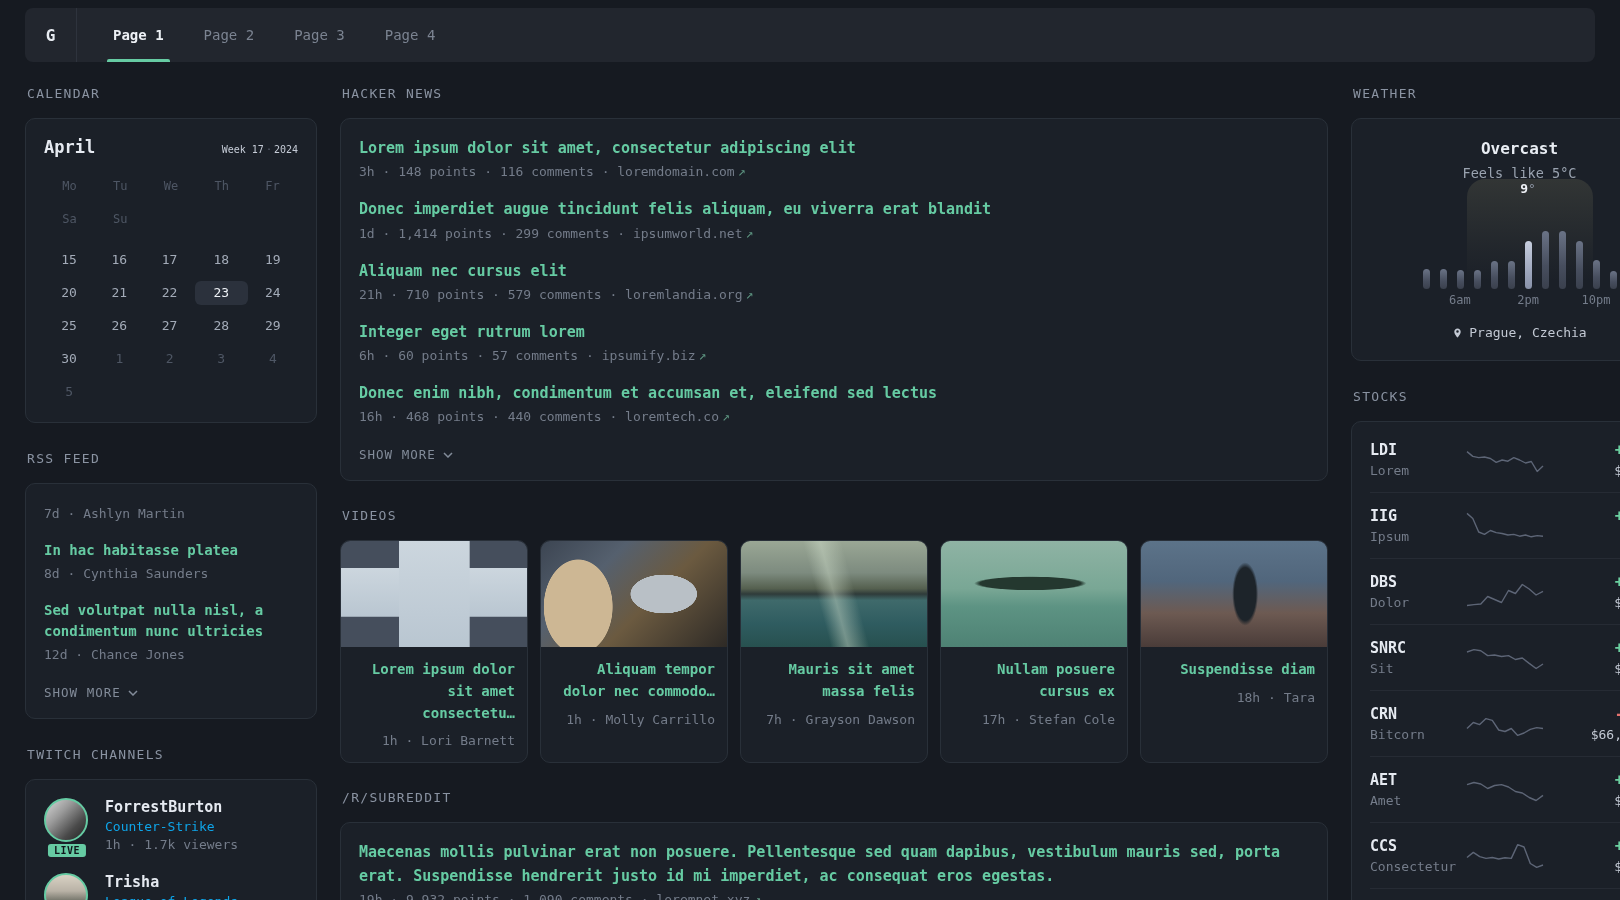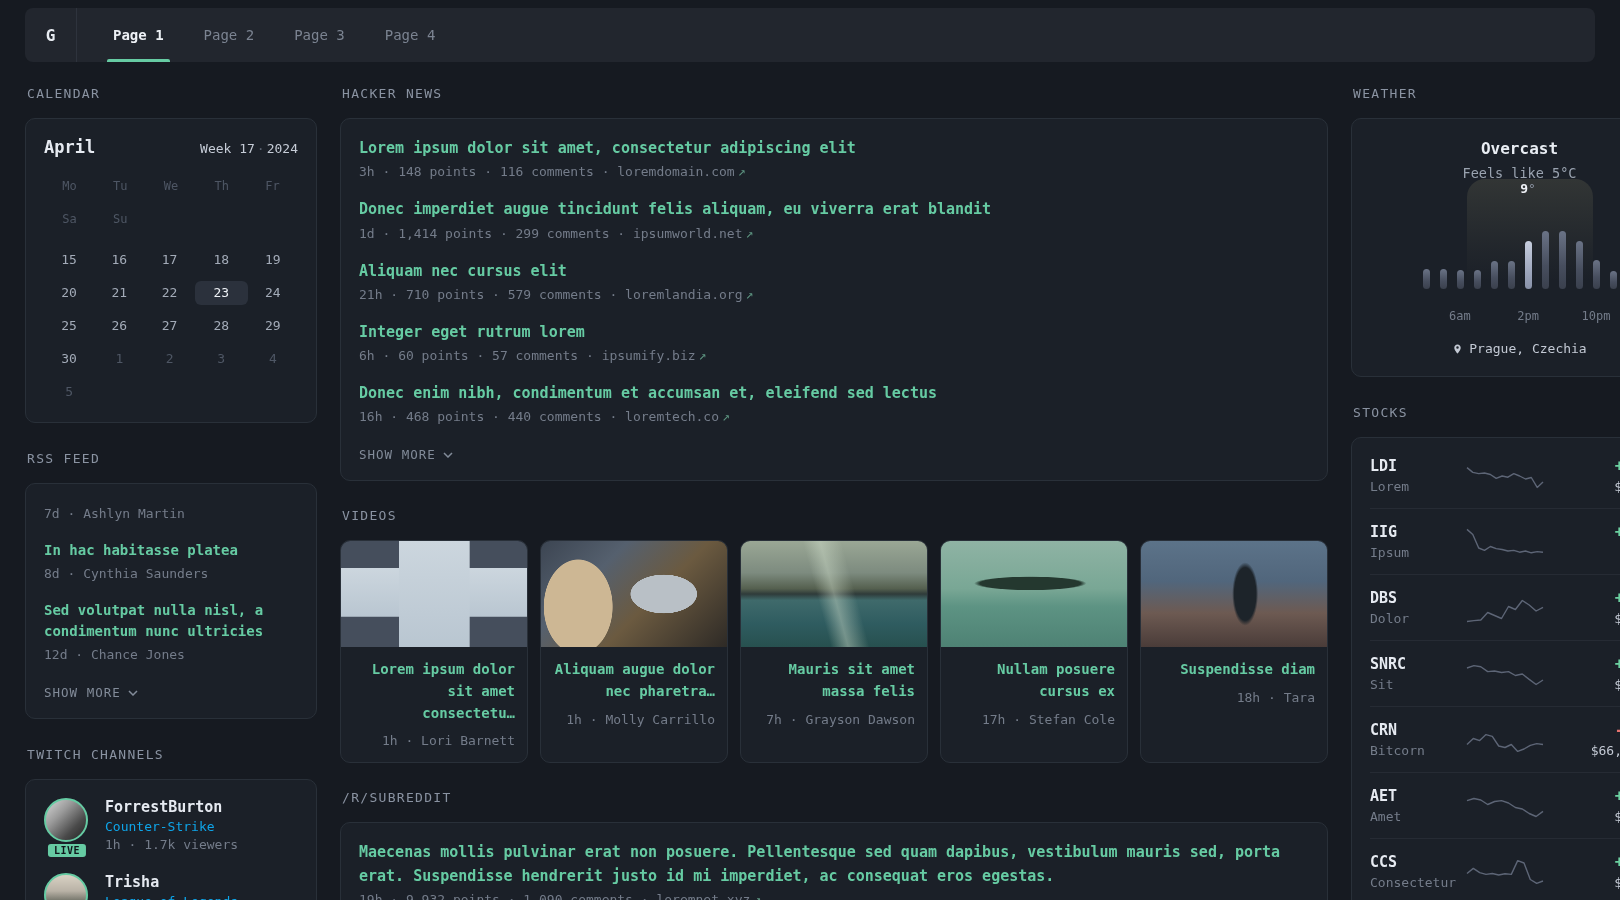--- a/index.html
+++ b/index.html
@@ -42,21 +42,21 @@
     color: #8a93a2; margin: 0 0 17px 2px;
   }
   .card {
     background: #1b2028; border: 1px solid #293039; border-radius: 10px;
     padding: 18px;
   }
 
   
   .cal-head { display: flex; justify-content: space-between; align-items: baseline; }
   .cal-month { font-size: 17px; font-weight: bold; color: #e6eaf1; }
-  .cal-week { font-size: 13px; color: #c6ccd7; margin-left: 28px; }
+  .cal-week { font-size: 10px; color: #c6ccd7; margin-left: 28px; }
   .cal-week .sep { color: #5a6270; padding: 0 2px; }
   .cal-grid { display: grid; grid-template-columns: repeat(5, 1fr); row-gap: 9px; margin-top: 17px; }
   .cal-grid span { text-align: center; font-size: 13px; line-height: 24px; }
   .cal-wd { color: #4e5664; font-size: 12px !important; }
   .day-normal { color: #a3abb8; }
   .day-dim { color: #4e5664; }
   .day-selected {
     color: #eef1f6; background: #2b313c; border-radius: 6px;
     width: 53px; justify-self: center;
   }
@@ -149,21 +149,21 @@
     background: linear-gradient(180deg, rgba(170,165,120,.16) 0%, rgba(170,165,120,.04) 65%, rgba(0,0,0,0) 90%);
   }
   .wx-col { position: relative; width: 7px; display: flex; flex-direction: column;
             justify-content: flex-end; align-items: center; height: 100%; }
   .wx-bar { width: 7px; border-radius: 4px;
             background: linear-gradient(180deg,#6a7386 0%,#474e5e 60%,#3a404d 100%); }
   .wx-bar.hl { background: linear-gradient(180deg,#c7cede 0%,#9aa3ba 70%,#8891a8 100%); }
   .wx-temp { position: absolute; top: -22px; left: 50%; transform: translateX(-50%);
              font-size: 13px; font-weight: bold; color: #eef1f6; white-space: nowrap; }
   .wx-temp .deg { color: #8a93a2; font-weight: normal; }
-  .wx-times { position: relative; width: 194px; height: 16px; margin: 20px auto 0; }
+  .wx-times { position: relative; width: 194px; height: 16px; margin: 4px auto 0; }
   .wx-times span { position: absolute; transform: translateX(-50%);
                    font-size: 12px; color: #747c8a; top: 0; }
   .wx-loc { margin-top: 16px; font-size: 13px; color: #c3c9d4;
             display: flex; align-items: center; justify-content: center; gap: 6px; }
   .wx-loc svg { fill: #c3c9d4; }
 
   
   .stocks-card { padding: 5px 18px; }
   .stock-row { display: flex; align-items: center; padding: 14px 0; min-height: 64px; cursor: pointer; }
   .stock-row + .stock-row { border-top: 1px solid #262b34; }
@@ -339,21 +339,21 @@
           <div class="video-card">
             <div class="thumb thumb-towers"></div>
             <div class="video-body">
               <div class="video-title">Lorem ipsum dolor sit amet consectetu…</div>
               <div class="video-meta">1h · Lori Barnett</div>
             </div>
           </div>
           <div class="video-card">
             <div class="thumb thumb-camera"></div>
             <div class="video-body">
-              <div class="video-title">Aliquam augue dolor nec pharetra…</div>
+              <div class="video-title">Aliquam tempor dolor nec commodo…</div>
               <div class="video-meta">1h · Molly Carrillo</div>
             </div>
           </div>
           <div class="video-card">
             <div class="thumb thumb-sea"></div>
             <div class="video-body">
               <div class="video-title">Mauris sit amet massa felis</div>
               <div class="video-meta">7h · Grayson Dawson</div>
             </div>
           </div>

